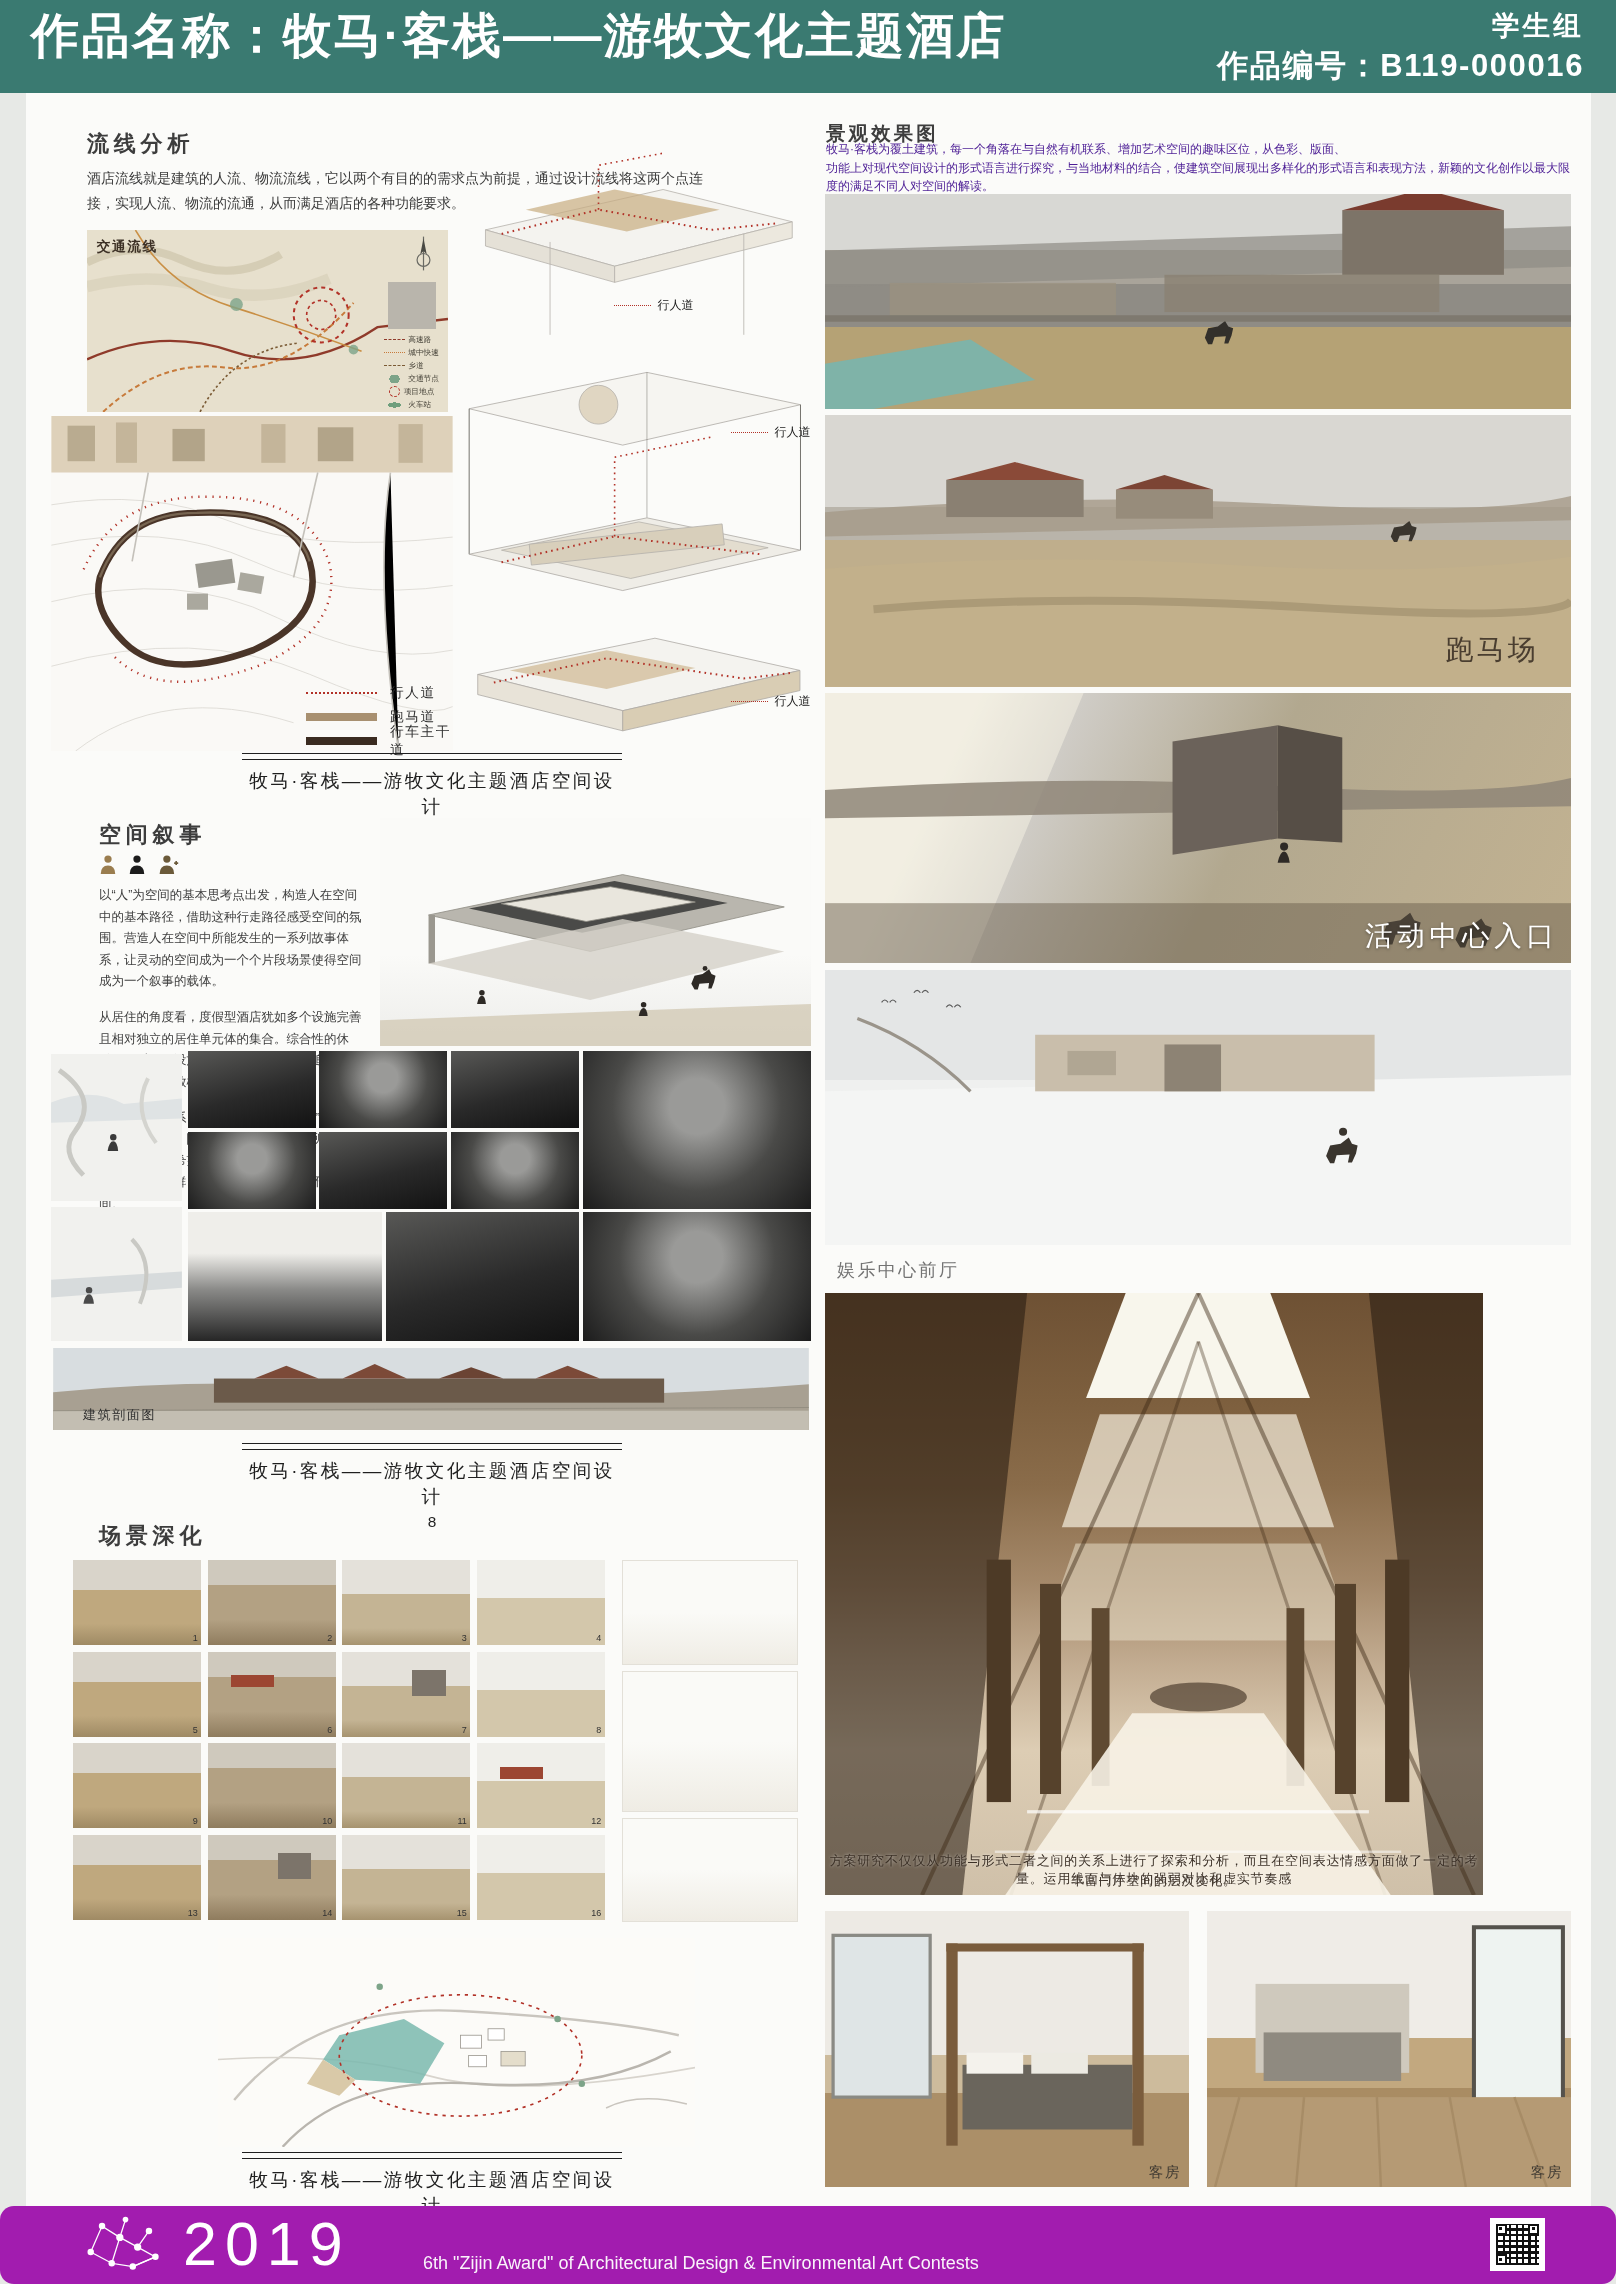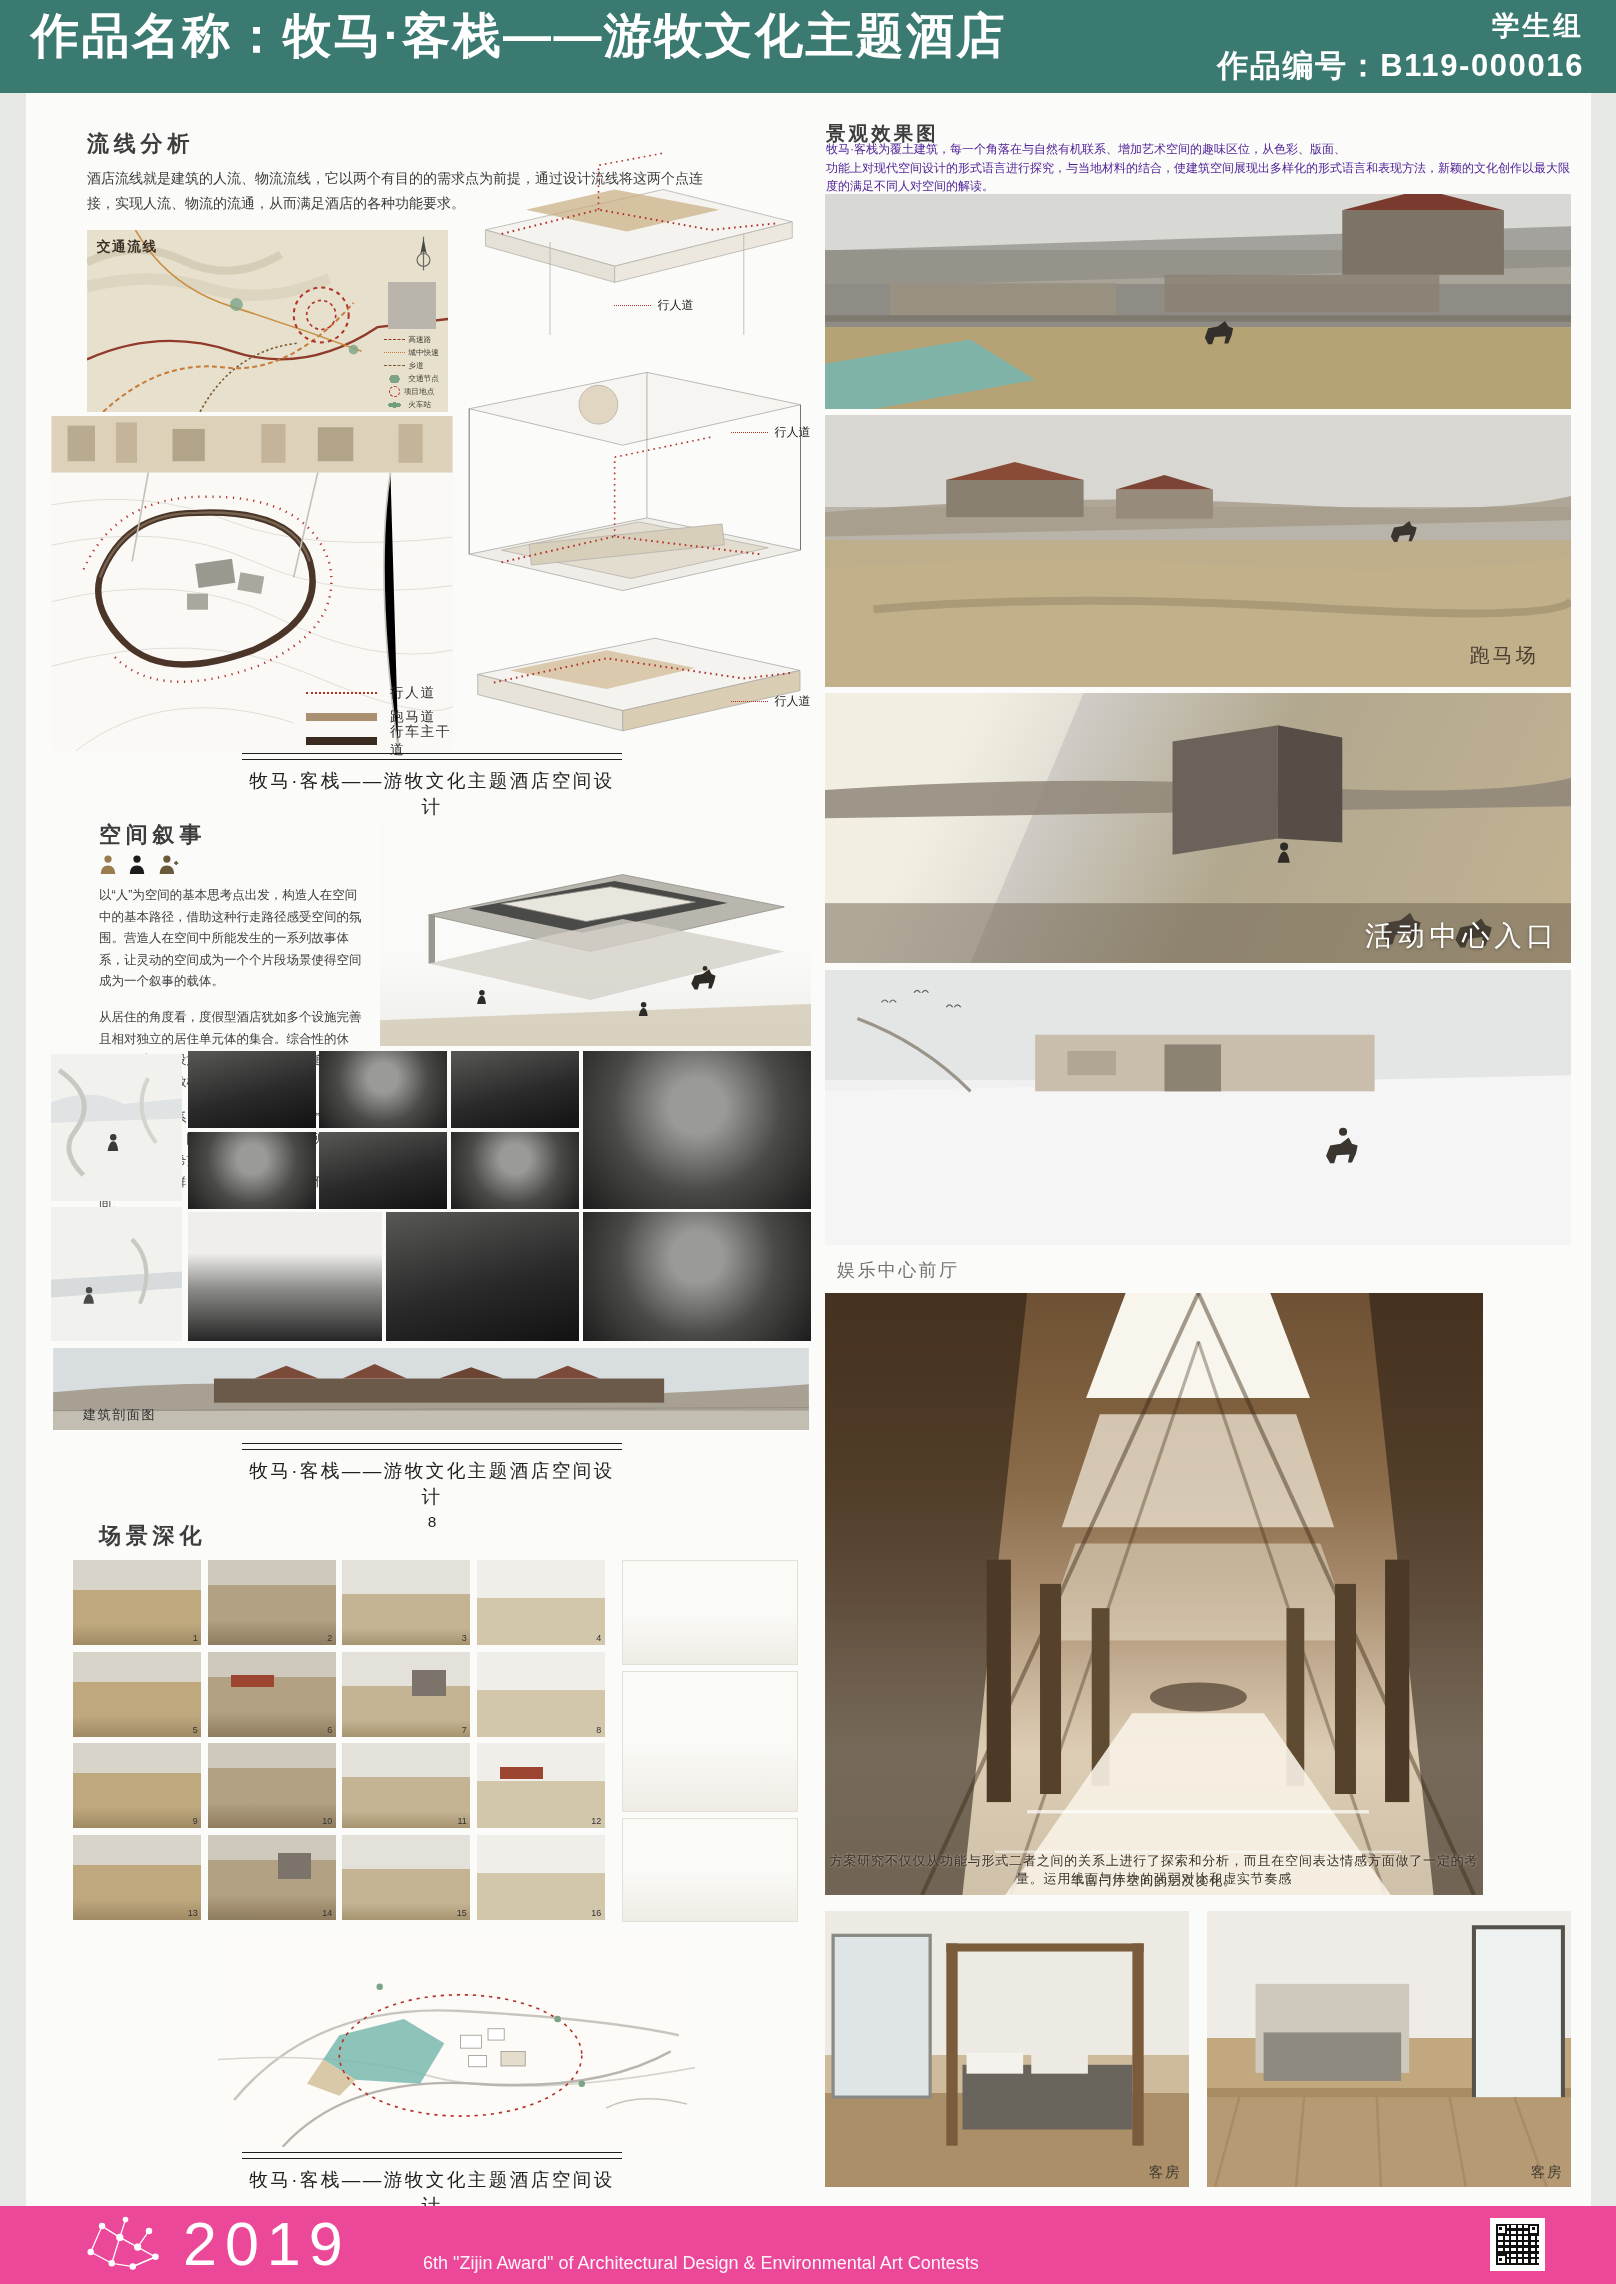--- a/index.html
+++ b/index.html
@@ -3,21 +3,21 @@
 <meta charset="utf-8">
 <style>
   html,body{margin:0;padding:0;background:#d9dcd9;font-family:"Liberation Sans","DejaVu Sans",sans-serif;}
   .page{position:relative;width:1616px;height:2284px;background:#e7e9e6;overflow:hidden;}
   .abs{position:absolute;}
   
   .topbar{left:0;top:0;width:1616px;height:93px;background:#3a7a71;color:#fff;}
   .topbar .title{position:absolute;left:31px;bottom:25px;font-size:48px;font-weight:700;letter-spacing:2.4px;}
   .topbar .grp{position:absolute;right:32px;top:8px;font-size:27.5px;font-weight:700;letter-spacing:3.2px;}
   .topbar .num{position:absolute;right:32px;top:45px;font-size:31px;font-weight:700;letter-spacing:1.6px;}
-  .bottombar{left:0;top:2206px;width:1616px;height:78px;background:#ec4899;color:#fff;}
+  .bottombar{left:0;top:2206px;width:1616px;height:78px;background:#a21caf;color:#fff;border-radius:14px;}
   .bb-year{position:absolute;left:183px;top:3.2px;font-size:61px;font-weight:300;letter-spacing:8px;}
   .bb-cn{position:absolute;left:423px;top:11.3px;font-size:30px;font-weight:800;letter-spacing:1.6px;}
   .bb-en{position:absolute;left:423px;top:47px;font-size:18px;font-weight:400;opacity:.95;}
   
   .sheet{left:26px;top:93px;width:1565px;height:2113px;background:#fbfbf9;}
   
   .h1{font-size:22px;font-weight:700;color:#3d3d3d;letter-spacing:4.8px;}
   .body-txt{font-size:14px;line-height:1.75;color:#3c3c3c;}
   .small-txt{font-size:12.5px;line-height:1.72;color:#3e3e3e;}
   .caption{text-align:center;color:#222;}
@@ -68,21 +68,21 @@
   .r1{background:linear-gradient(180deg,#d8d8d4 0 26%,#a9a49a 26% 42%,#8f8c85 42% 62%,#b5a275 62% 100%);}
   .r2{background:linear-gradient(180deg,#d9d7d2 0 34%,#b9b4aa 34% 46%,#bfae8c 46% 74%,#c8b694 74% 100%);}
   .r3{background:linear-gradient(115deg,#efece2 0 18%,#cfccc6 30%,#b2a88f 55%,#c2b291 100%);}
   .r4{background:linear-gradient(180deg,#e4e6e6 0 40%,#eff0ef 40% 64%,#f4f5f4 64% 100%);}
   .atrium{background:linear-gradient(180deg,#6e5134 0%,#7d5f3e 18%,#8a6c4a 32%,#a5896a 48%,#c3ad92 62%,#ddcdb4 76%,#cfc0a9 100%);}
   .note{position:absolute;width:100%;text-align:center;font-size:13px;color:#3c3127;letter-spacing:0.8px;text-shadow:0 0 3.2px rgba(255,255,255,.6);}
   .bedroom1{background:linear-gradient(180deg,#edeae4 0 52%,#cdbb9c 52% 66%,#ab8f68 66% 100%);}
   .bedroom2{background:linear-gradient(180deg,#efece7 0 46%,#c2a87f 46% 64%,#a98c63 64% 100%);}
   .room-tag{position:absolute;right:8px;bottom:4.8px;font-size:14.5px;color:#3f3a32;letter-spacing:1.6px;}
   .white-tag{position:absolute;font-size:27.5px;color:#fff;letter-spacing:4.8px;text-shadow:0 0.8px 3.2px rgba(0,0,0,.4);}
-  .tan-tag{position:absolute;font-size:20px;color:#4a3e30;letter-spacing:3.2px;}
+  .tan-tag{position:absolute;font-size:28px;color:#4a3e30;letter-spacing:3.2px;}
   
   .qr{width:55px;height:53px;background:#fff;padding:5.7px;box-sizing:border-box;}
   .qr-grid{position:relative;width:100%;height:100%;
     background:repeating-linear-gradient(0deg,#111 0 2.4px,transparent 2.4px 5.7px),
                repeating-linear-gradient(90deg,#111 0 2.4px,transparent 2.4px 6.5px);}
   .fp{position:absolute;width:11.3px;height:11.3px;border:2.4px solid #111;background:#fff;box-sizing:border-box;}
   .fp::after{content:"";position:absolute;left:1.6px;top:1.6px;width:3.2px;height:3.2px;background:#111;}
   .persons{display:flex;gap:11.3px;}
 </style>
 </head>

